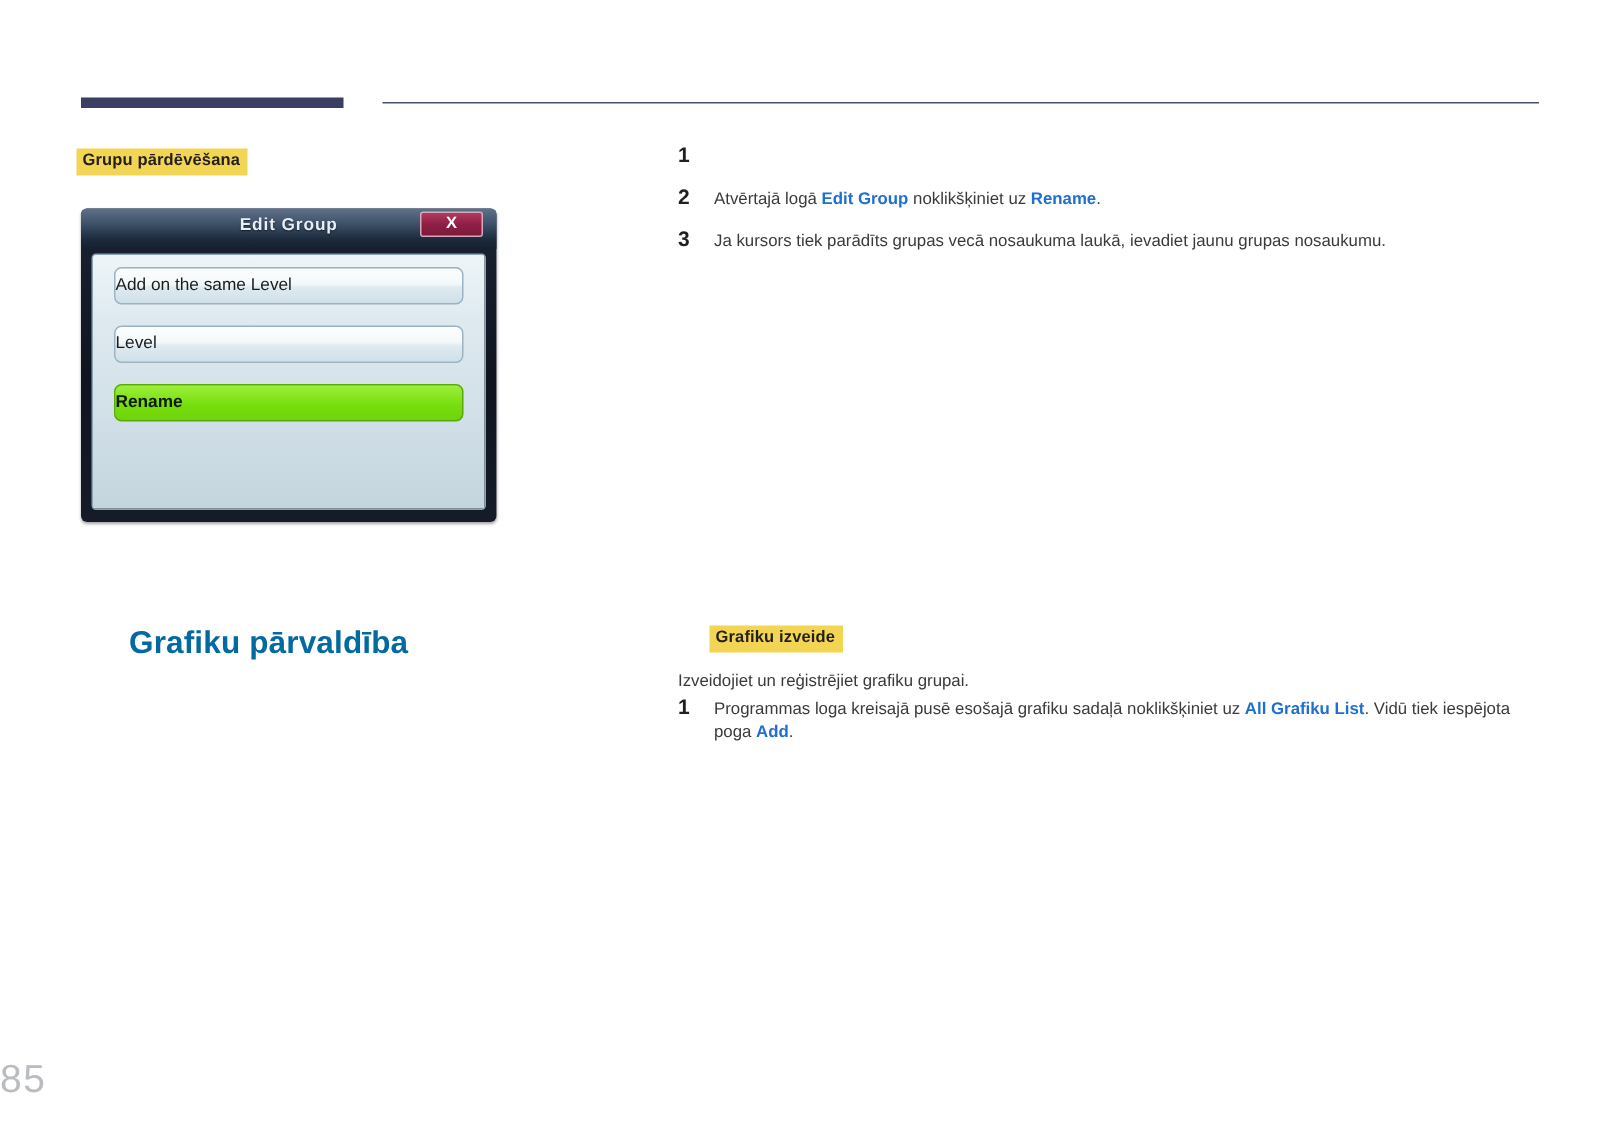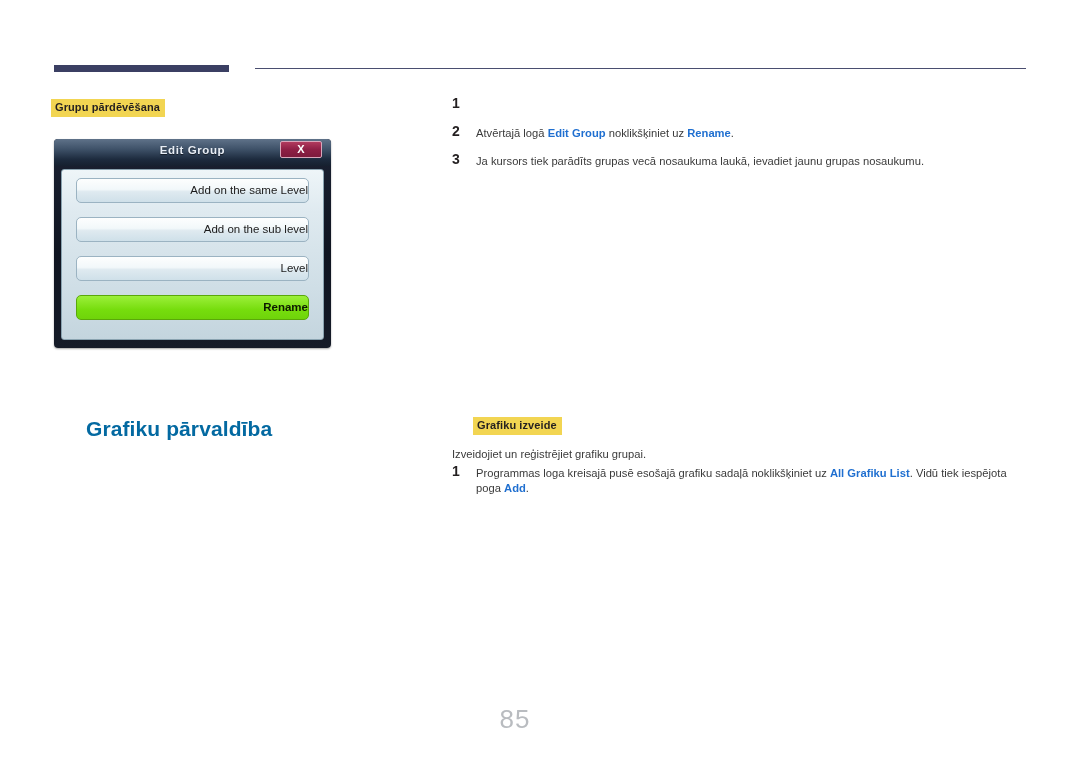--- a/index.html
+++ b/index.html
@@ -171,59 +171,58 @@
     height: 25px;
     margin-bottom: 14px;
     border: 1px solid #9bb3c2;
     border-radius: 5px;
     box-sizing: border-box;
     background: linear-gradient(180deg, #fdfefe 0%, #f2f8fa 45%, #dfeaf0 55%, #cfe0e9 100%);
     font-family: "Liberation Sans", sans-serif;
     font-size: 11.5px;
     color: #1b1b1b;
     line-height: 23px;
-    text-align: right;
+    text-align: left;
     padding: 0;
   }
   .dlg-btn:last-child { margin-bottom: 0; }
   .dlg-btn.primary {
     background: linear-gradient(180deg, #9bf03a 0%, #83e31c 40%, #76dd0d 60%, #6fd40a 100%);
     border: 1px solid #5aa80a;
     font-weight: bold;
     color: #0d1a00;
   }
 
   
   #page-number {
     position: absolute;
     left: 0;
     top: 704px;
     width: 1030px;
-    text-align: center;
+    text-align: left;
     font-size: 26px;
     color: #b9bcc0;
     letter-spacing: 1px;
   }
 </style>
 </head>
 <body>
 
 <div id="header-rule-left"></div>
 <div id="header-rule-right"></div>
 
 <div class="hl-heading" id="heading-grupu-pardevesana">Grupu pārdēvēšana</div>
 
 <div id="edit-group-dialog">
   <div id="dialog-titlebar">
     <div id="dialog-title">Edit Group</div>
     <div id="dialog-close-button">X</div>
   </div>
   <div id="dialog-body">
     <button class="dlg-btn">Add on the same Level</button>
-    <button class="dlg-btn">Add on the sub level</button>
     <button class="dlg-btn">Level</button>
     <button class="dlg-btn primary">Rename</button>
   </div>
 </div>
 
 <div class="steps" id="steps-rename">
   <div class="step-row">
     <div class="step-num">1</div>
   </div>
   <div class="step-row">

